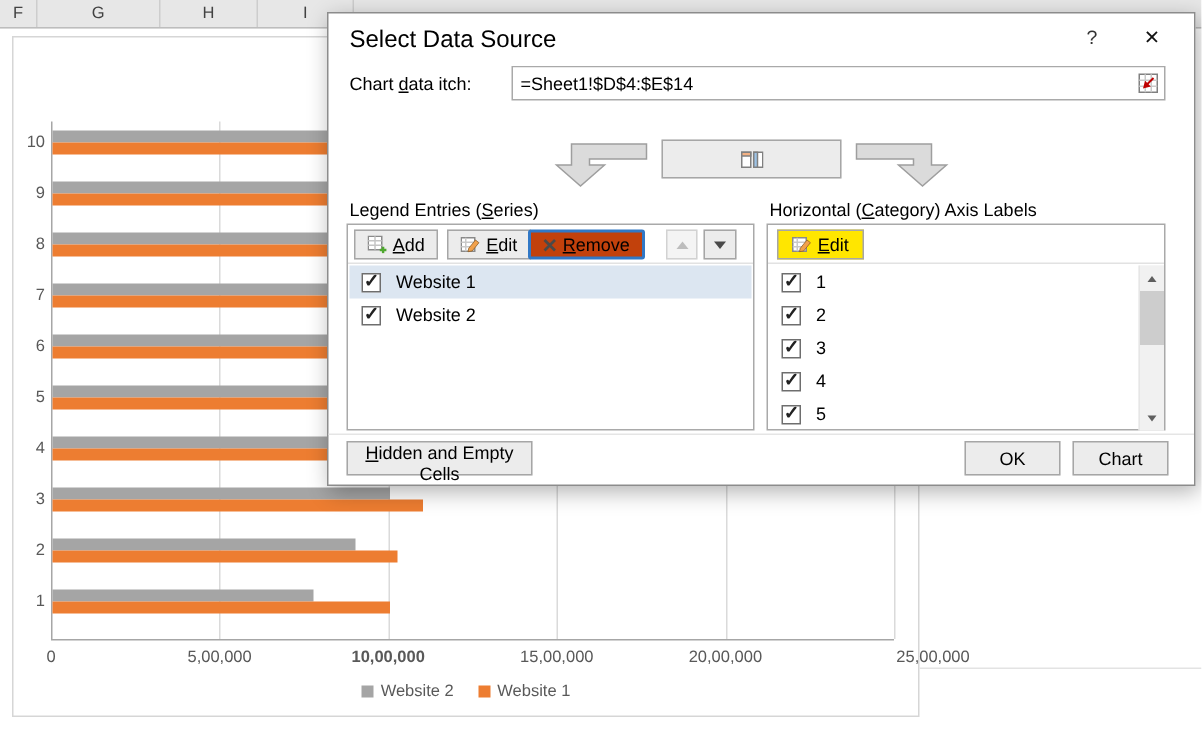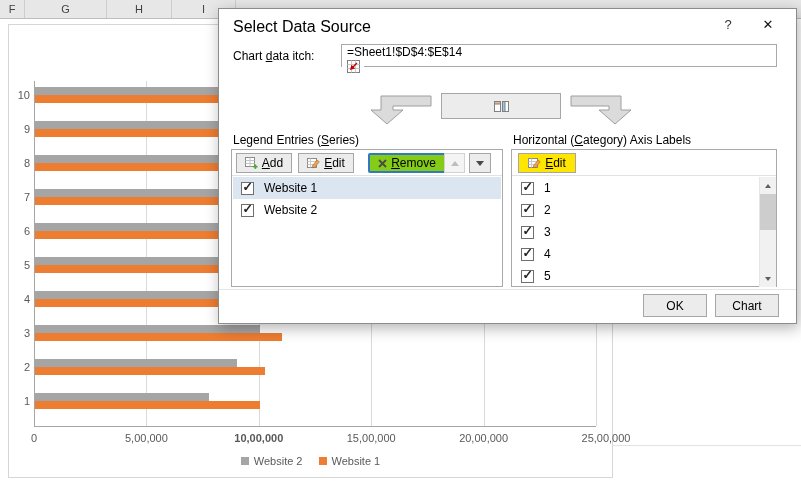--- a/index.html
+++ b/index.html
@@ -26,41 +26,41 @@
   .legend-item { display:flex; align-items:center; gap:5px; font-size:11px; color:#595959; }
   .legend-swatch { width:8px; height:8px; display:inline-block; }
 
   
   .dialog { position:absolute; left:218px; top:8px; width:579px; height:316px; background:#fff; border:1px solid #8c8c8c; box-shadow:2px 4px 14px rgba(0,0,0,0.3); font-size:12px; color:#000; }
   .dlg-title { position:absolute; left:14px; top:9px; font-size:16px; }
   .dlg-help { position:absolute; right:58px; top:8px; width:20px; text-align:center; font-size:13px; color:#333; }
   .dlg-close { position:absolute; right:14px; top:5px; width:28px; height:22px; line-height:22px; text-align:center; font-size:13px; color:#111; }
 
   .range-label { position:absolute; left:14px; top:40px; }
-  .range-wrap { position:absolute; left:122px; top:35px; width:436px; height:23px; border:1px solid #a9a9a9; display:flex; align-items:stretch; background:#fff;flex-direction:column; }
+  .range-wrap { position:absolute; left:122px; top:35px; width:436px; height:23px; border:1px solid #a9a9a9; display:flex; align-items:stretch; background:#fff; }
   .range-input { flex:1; min-width:0; border:0; outline:0; padding:0 5px; font-family:"Liberation Sans",sans-serif; font-size:12px; color:#000; }
   .range-picker { width:22px; background:#fff; border:0; display:flex; align-items:center; justify-content:center; padding:0; }
 
   .big-arrow { position:absolute; top:82px; }
   .big-arrow.left { left:134px; }
   .big-arrow.right { left:350px; }
   .switch-btn { position:absolute; left:222px; top:84px; width:120px; height:26px; background:#ececec; border:1px solid #a6a6a6; display:flex; align-items:center; justify-content:center; gap:5px; font-size:12px; font-family:inherit; }
 
   .panel-label { position:absolute; top:124px; }
   .pl-left { left:14px; }
   .pl-right { left:294px; }
 
   .panel { position:absolute; top:140px; height:138px; background:#fff; border:1px solid #a9a9a9; }
   .panel.pleft { left:12px; width:272px; }
   .panel.pright { left:292px; width:266px; }
   .panel-toolbar { position:absolute; left:0; top:0; right:0; height:26px; border-bottom:1px solid #e2e2e2; background:#fff; }
   .tb-btn { position:absolute; top:3px; height:20px; background:#ececec; border:1px solid #a6a6a6; display:flex; align-items:center; justify-content:center; gap:4px; font-size:12px; font-family:inherit; padding:0 4px; }
   .tb-add { left:4px; width:56px; }
   .tb-edit { left:66px; width:56px; }
-  .tb-remove { left:136px; width:78px; background:#84cc16; border:2px solid #3178c6; border-radius:2px; }
+  .tb-remove { left:120px; width:78px; background:#c2410c; border:2px solid #3178c6; border-radius:2px; }
   .tb-up { left:212px; width:21px; background:#f4f4f4; border-color:#d2d2d2; }
   .tb-down { left:237px; width:22px; }
   .tb-edit2 { left:6px; width:58px; }
 
   .lrow { position:absolute; left:1px; right:1px; height:22px; display:flex; align-items:center; gap:10px; padding-left:8px; font-size:12px; }
   .panel.pright .lrow { right:18px; }
   .lrow.sel { background:#dce6f1; }
 
   .cb { width:13px; height:13px; border:1px solid #6e6e6e; background:#fff; position:relative; flex:0 0 13px; }
   .cb.checked::after { content:"✓"; position:absolute; left:0.5px; top:-3.5px; font-size:12.5px; font-weight:600; color:#222; }
@@ -112,21 +112,21 @@
         <div class="tick-label" style="left: 25px; top: 407px;">0</div>
         <div class="gridline" style="left: 137.4px; top: 56px; height: 345px;"></div>
         <div class="tick-label" style="left: 137.4px; top: 407px;">5,00,000</div>
         <div class="gridline" style="left: 249.8px; top: 56px; height: 345px;"></div>
         <div class="tick-label" style="left: 249.8px; top: 407px; font-weight: bold;">10,00,000</div>
         <div class="gridline" style="left: 362.2px; top: 56px; height: 345px;"></div>
         <div class="tick-label" style="left: 362.2px; top: 407px;">15,00,000</div>
         <div class="gridline" style="left: 474.6px; top: 56px; height: 345px;"></div>
         <div class="tick-label" style="left: 474.6px; top: 407px;">20,00,000</div>
         <div class="gridline" style="left: 587px; top: 56px; height: 345px;"></div>
-        <div class="tick-label" style="left: 597px; top: 407px;">25,00,000</div>
+        <div class="tick-label" style="left: 613px; top: 407px;">25,00,000</div>
         <div class="axis-h" style="left: 25px; top: 401px; width: 562px;"></div>
         <div class="axis-v" style="left: 25px; top: 56px; height: 345px;"></div>
         <div class="cat-label" style="top: 376px;">1</div>
         <div class="bar" style="left: 26px; top: 368px; width: 174.22px; height: 8px; background: rgb(165, 165, 165);"></div>
         <div class="bar" style="left: 26px; top: 376px; width: 224.8px; height: 8px; background: rgb(237, 125, 49);"></div>
         <div class="cat-label" style="top: 342px;">2</div>
         <div class="bar" style="left: 26px; top: 334px; width: 202.32px; height: 8px; background: rgb(165, 165, 165);"></div>
         <div class="bar" style="left: 26px; top: 342px; width: 230.42px; height: 8px; background: rgb(237, 125, 49);"></div>
         <div class="cat-label" style="top: 308px;">3</div>
         <div class="bar" style="left: 26px; top: 300px; width: 224.8px; height: 8px; background: rgb(165, 165, 165);"></div>
@@ -293,17 +293,18 @@
             <span class="tri-up"></span>
           </div>
         <div class="sb-thumb"></div>
         <div class="sb-btn sb-down">
             <span class="tri-down"></span>
           </div>
       </div>
     </div>
 
     <div class="dlg-sep"></div>
+    <button class="btn hidden-btn"><span class="u">H</span><span>idden and Empty Cells</span></button>
     <button class="btn ok-btn">OK</button>
     <button class="btn cancel-btn">Chart</button>
   </div>
 
 </div>
 
 </body></html>

